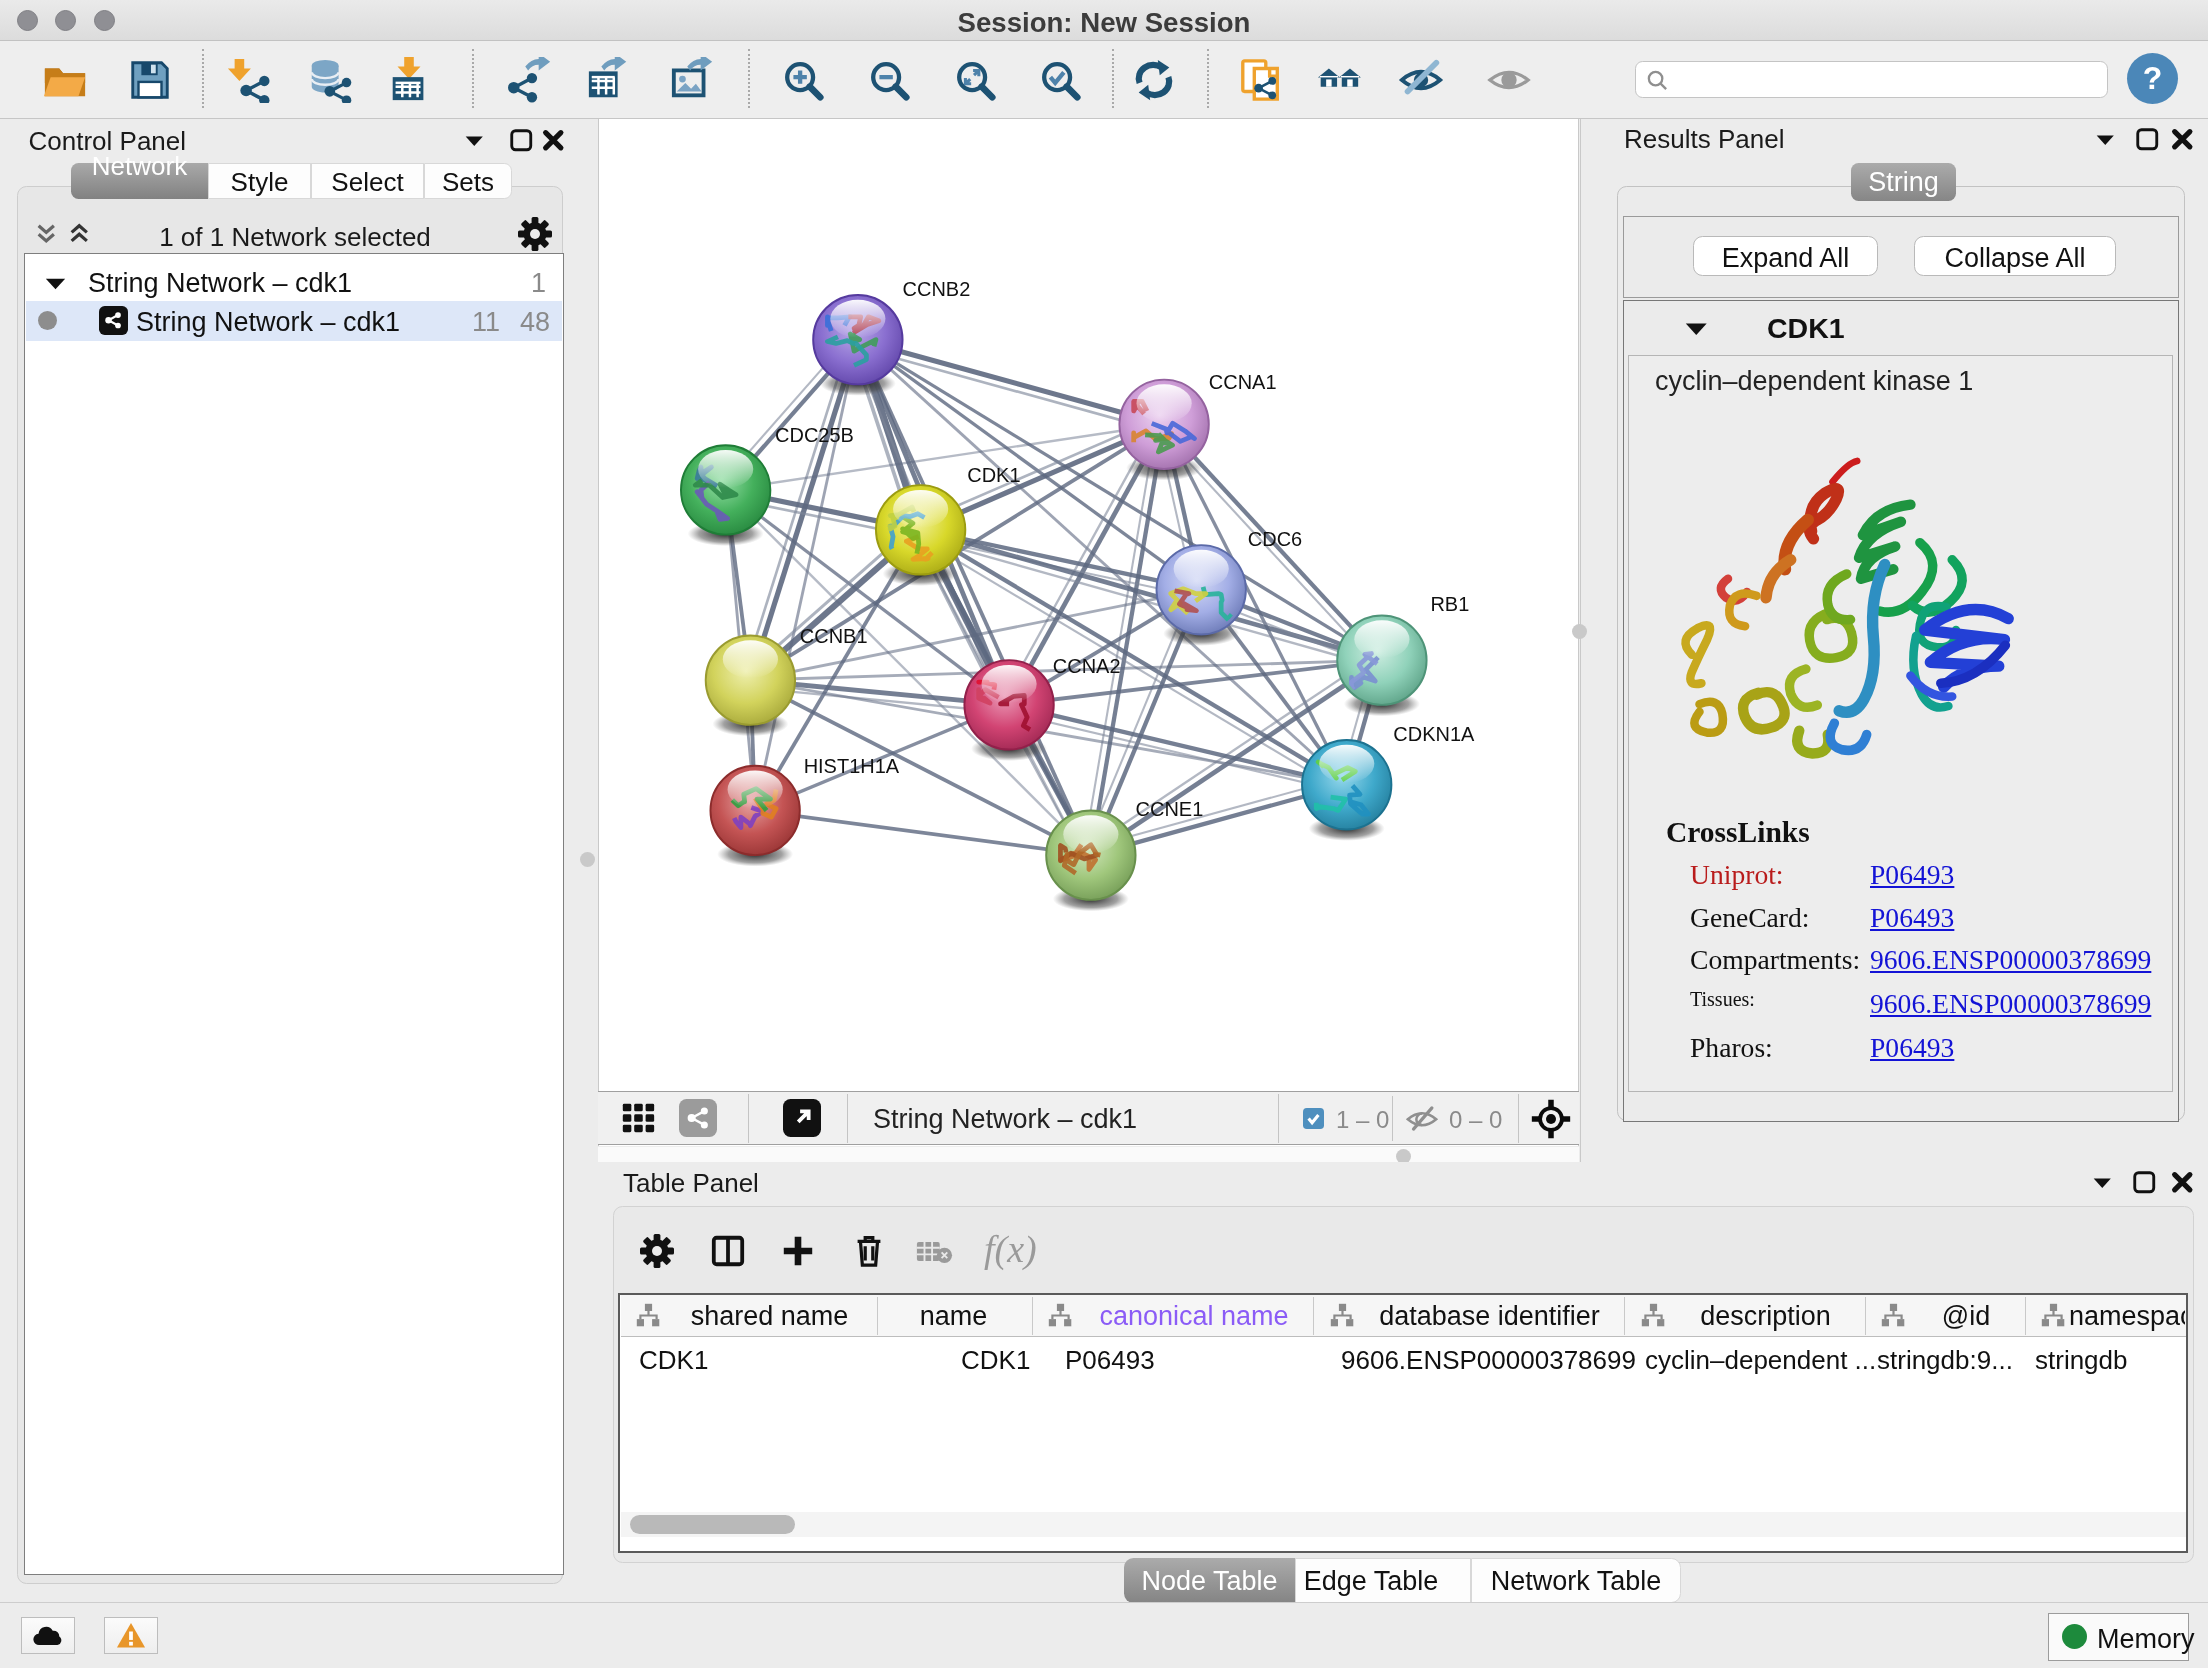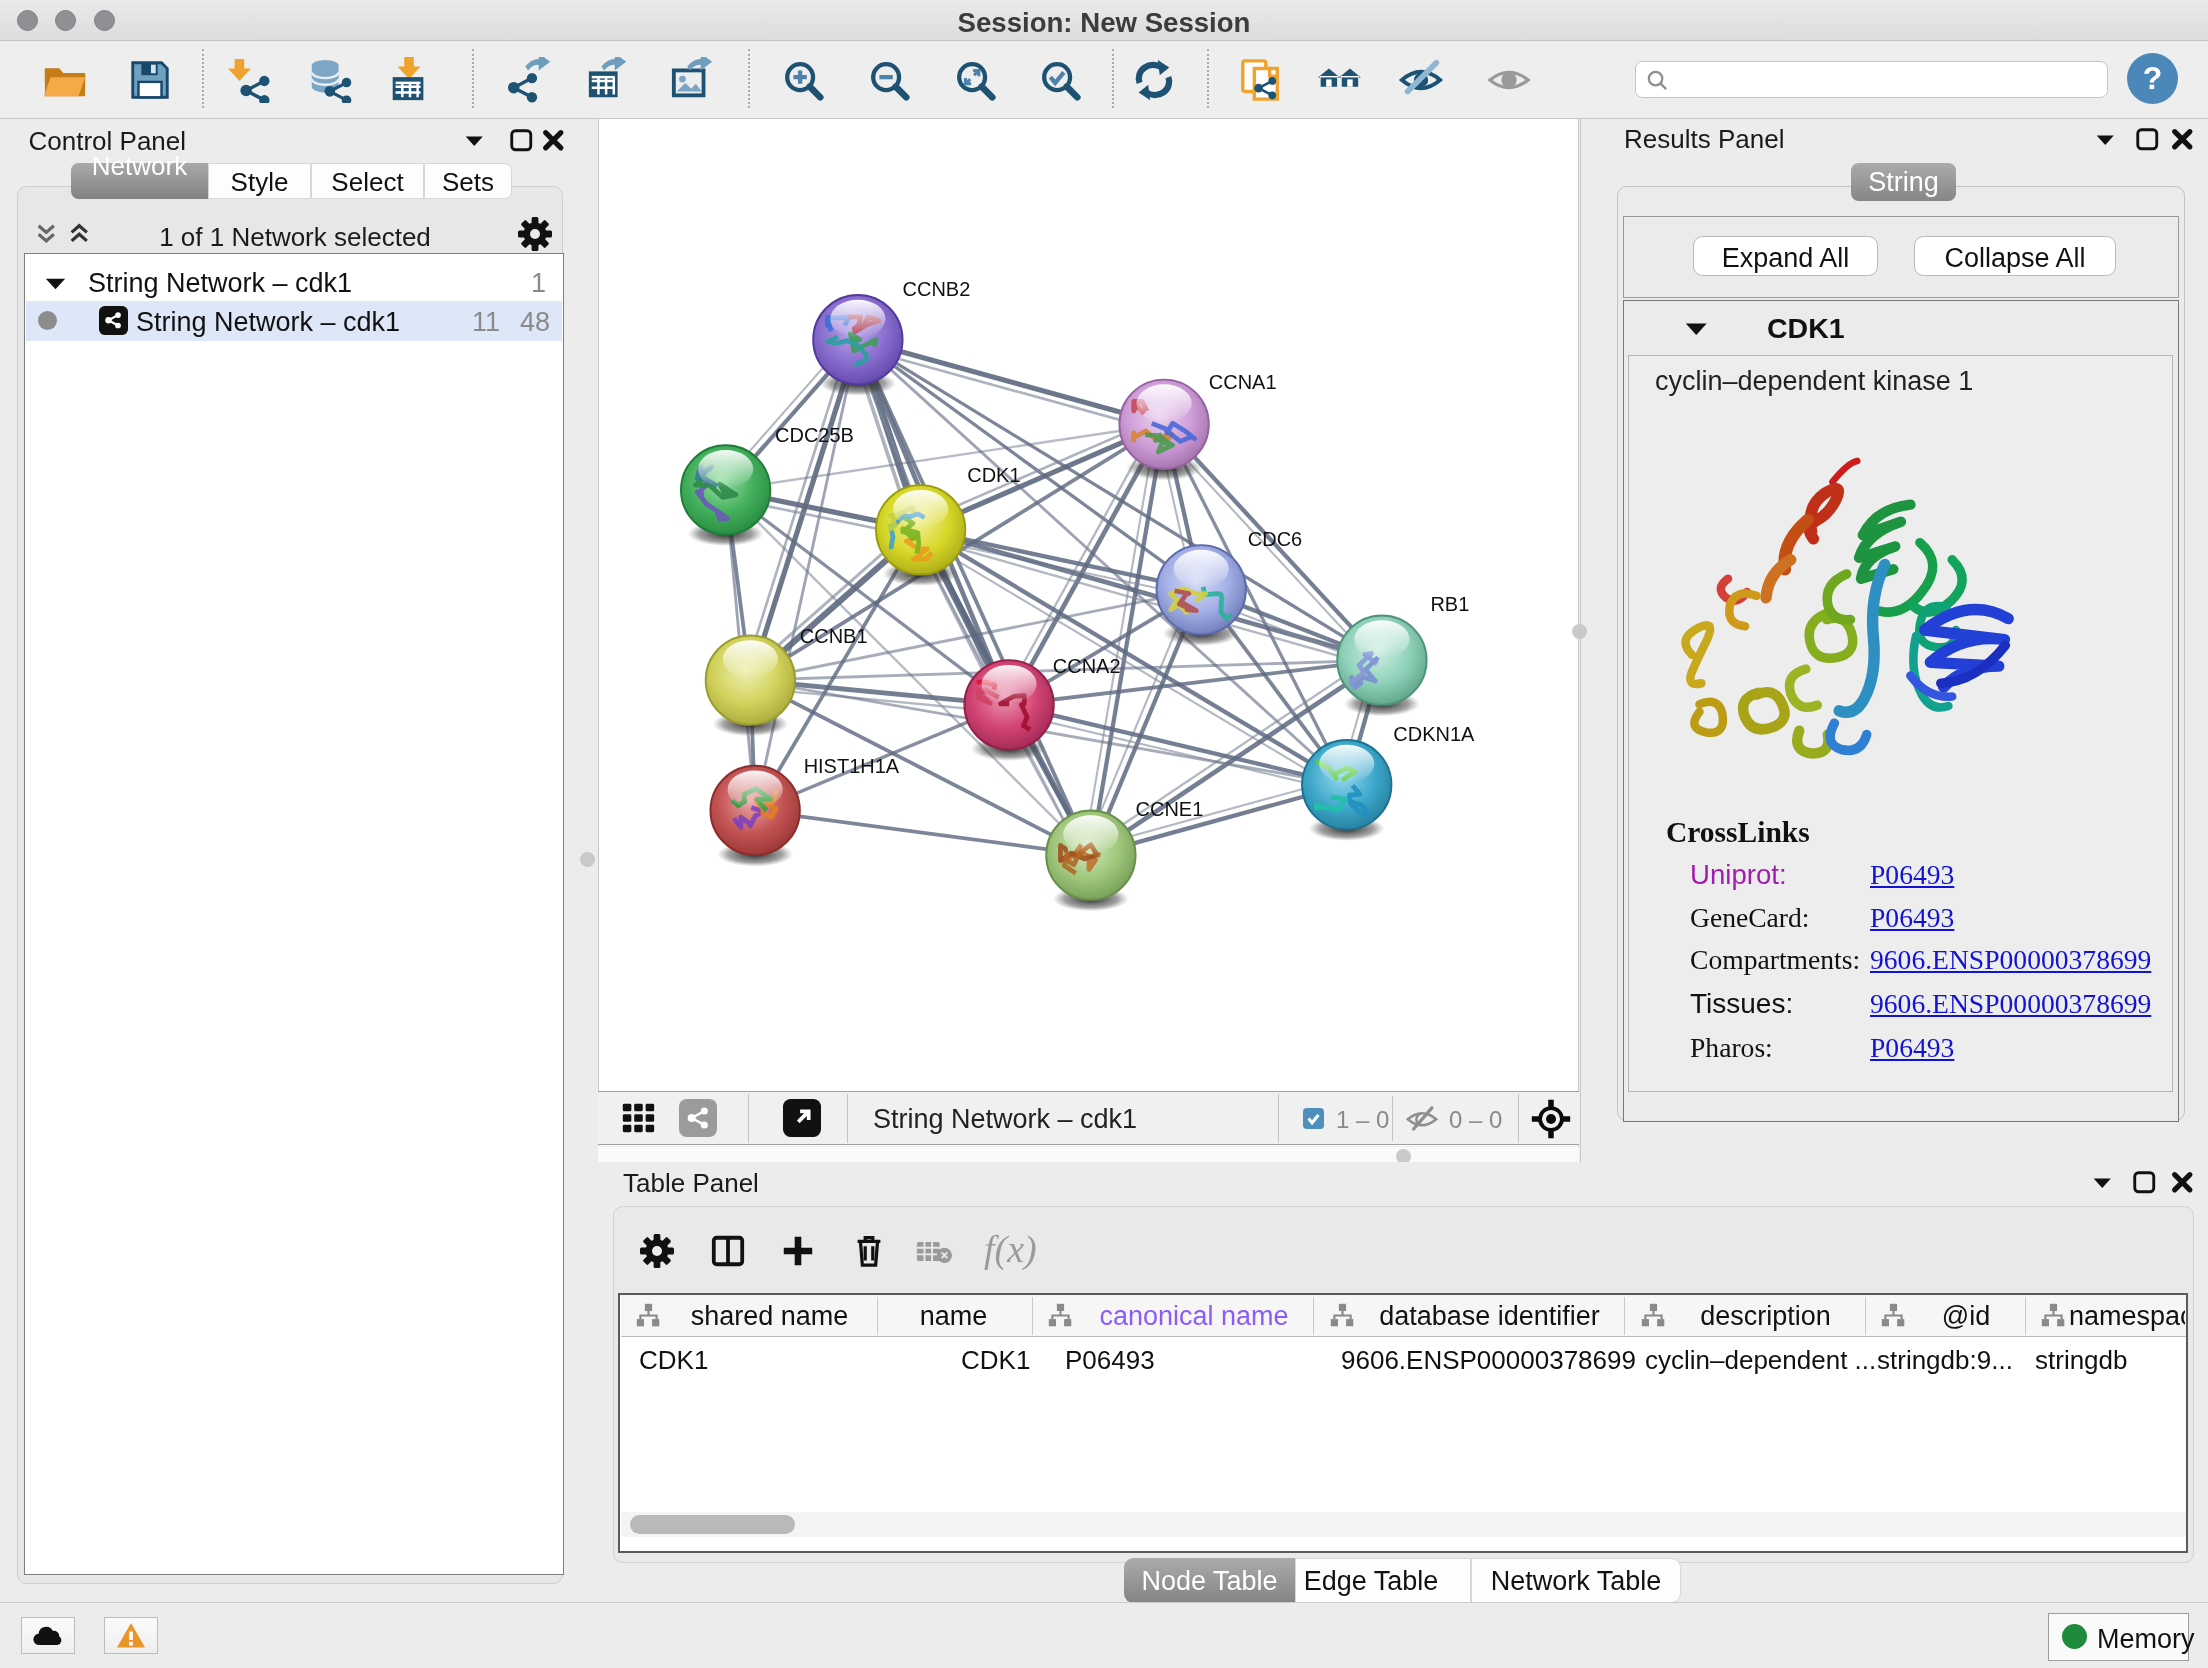--- a/index.html
+++ b/index.html
@@ -626,27 +626,27 @@
 <path d="M290 160 q-24 -6 -28 18 q-4 22 18 24 q20 2 20 -18" stroke="#10a277" stroke-width="9"></path>
 <path d="M258 190 q-8 36 6 62 q10 18 28 12" stroke="#12a18f" stroke-width="9"></path>
 <path d="M225 115 q-16 34 -12 76 q4 40 -10 66 q-10 18 -26 12" stroke="#2e8fc2" stroke-width="12"></path>
 <path d="M172 282 q-12 22 8 28 q20 4 26 -16" stroke="#2f7fd4" stroke-width="10"></path>
 <path d="M355 172 q-42 -24 -88 12 l84 10 q-44 -6 -78 24 l72 4 q-38 0 -58 22" stroke="#2340d6" stroke-width="12"></path>
 <path d="M352 200 q-30 38 -68 40" stroke="#1b2fc0" stroke-width="10"></path>
 <path d="M252 232 q18 24 44 22" stroke="#3355e0" stroke-width="9"></path>
 </g>
   </svg>
 <div class="txt" style="left:1666px;top:816px;font-size:29.5px;font-weight:bold;font-family:'Liberation Serif',serif;color:#111">CrossLinks</div>
-<div class="txt" style="left:1690px;top:859px;font-size:27.6px;font-family:Liberation Sans, sans-serif;color:#a21caf">Uniprot:</div>
+<div class="txt" style="left:1690px;top:859px;font-size:27.6px;font-family:Liberation Serif, serif;color:#b91c1c">Uniprot:</div>
 <div class="txt" style="left:1870px;top:859px;font-size:27.6px;font-family:'Liberation Serif',serif;color:#1313d6;text-decoration:underline">P06493</div>
 <div class="txt" style="left:1690px;top:902px;font-size:27.6px;font-family:'Liberation Serif',serif;color:#111">GeneCard:</div>
 <div class="txt" style="left:1870px;top:902px;font-size:27.6px;font-family:'Liberation Serif',serif;color:#1313d6;text-decoration:underline">P06493</div>
 <div class="txt" style="left:1690px;top:944px;font-size:27.6px;font-family:Liberation Serif, serif;color:#111">Compartments:</div>
 <div class="txt" style="left:1870px;top:944px;font-size:27.6px;font-family:'Liberation Serif',serif;color:#1313d6;text-decoration:underline">9606.ENSP00000378699</div>
-<div class="txt" style="left:1690px;top:988px;font-size:28px;font-family:Liberation Sans, sans-serif;color:#111">Tissues:</div>
+<div class="txt" style="left:1690px;top:988px;font-size:20px;font-family:Liberation Serif, serif;color:#111">Tissues:</div>
 <div class="txt" style="left:1870px;top:988px;font-size:27.6px;font-family:'Liberation Serif',serif;color:#1313d6;text-decoration:underline">9606.ENSP00000378699</div>
 <div class="txt" style="left:1690px;top:1032px;font-size:27.6px;font-family:'Liberation Serif',serif;color:#111">Pharos:</div>
 <div class="txt" style="left:1870px;top:1032px;font-size:27.6px;font-family:'Liberation Serif',serif;color:#1313d6;text-decoration:underline">P06493</div>
 
 <div class="abs" style="left:598px;top:1162px;width:1610px;height:439px;background:#ececec"></div>
 <div class="txt" style="left:623px;top:1168px;font-size:26px;color:#1a1a1a">Table Panel</div>
 <svg style="position:absolute;left:2088px;top:1168px" width="28.5" height="28.5" viewBox="0 0 30 30">
     <path d="M6 11 h18 l-9 10 z" fill="#111"></path>
   </svg>
 <svg style="position:absolute;left:2130px;top:1168px" width="28.5" height="28.5" viewBox="0 0 30 30">

